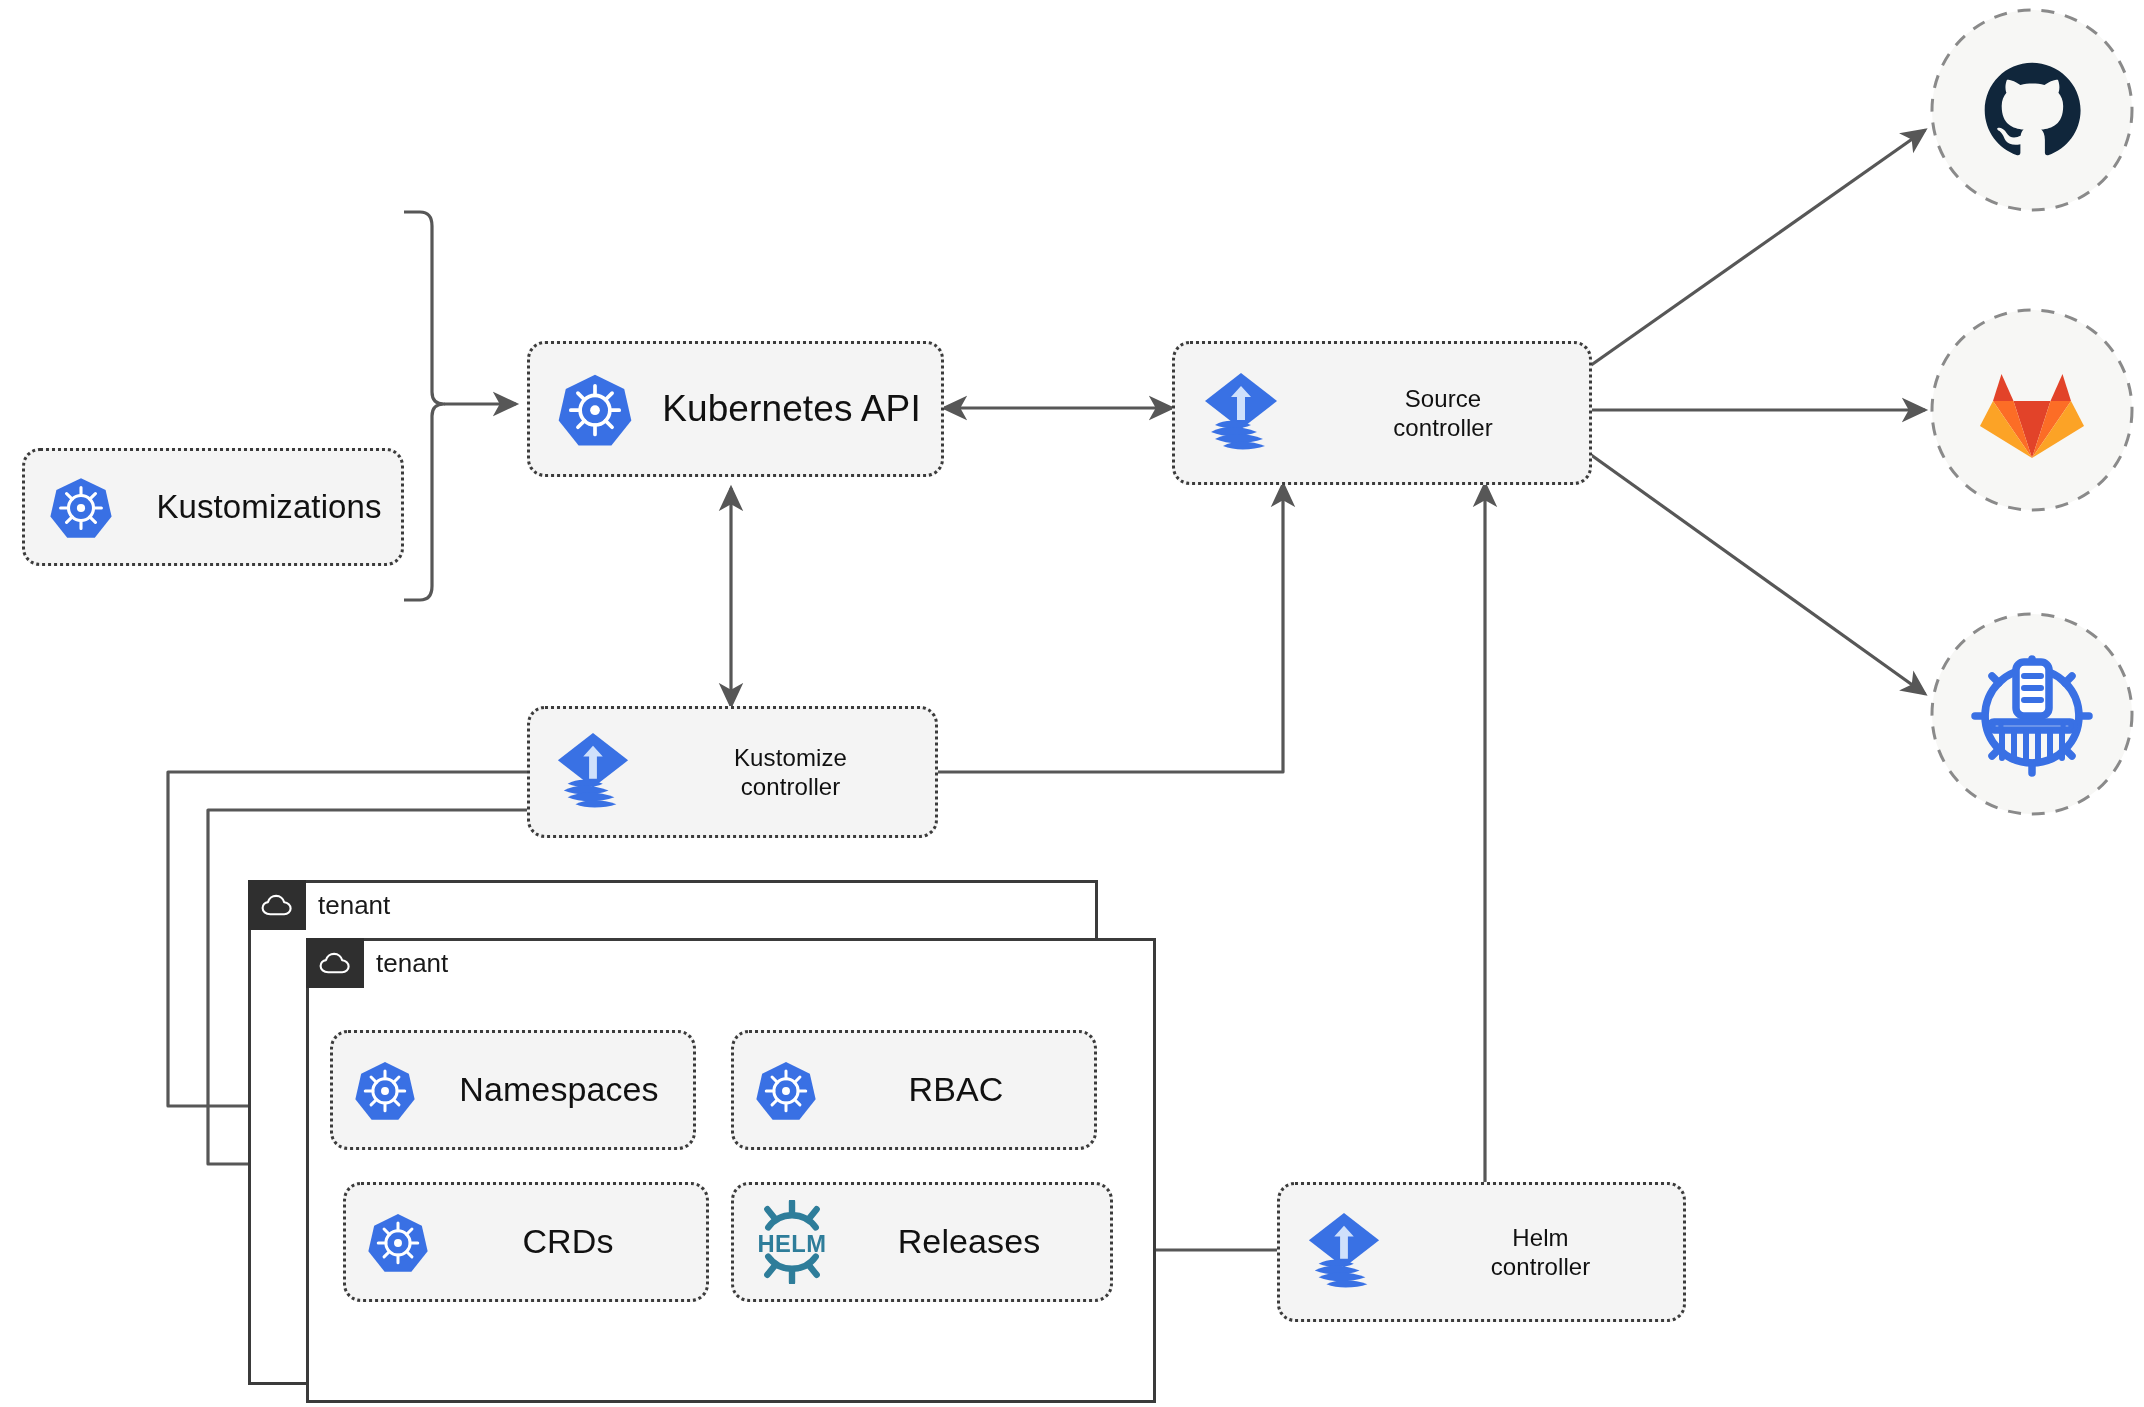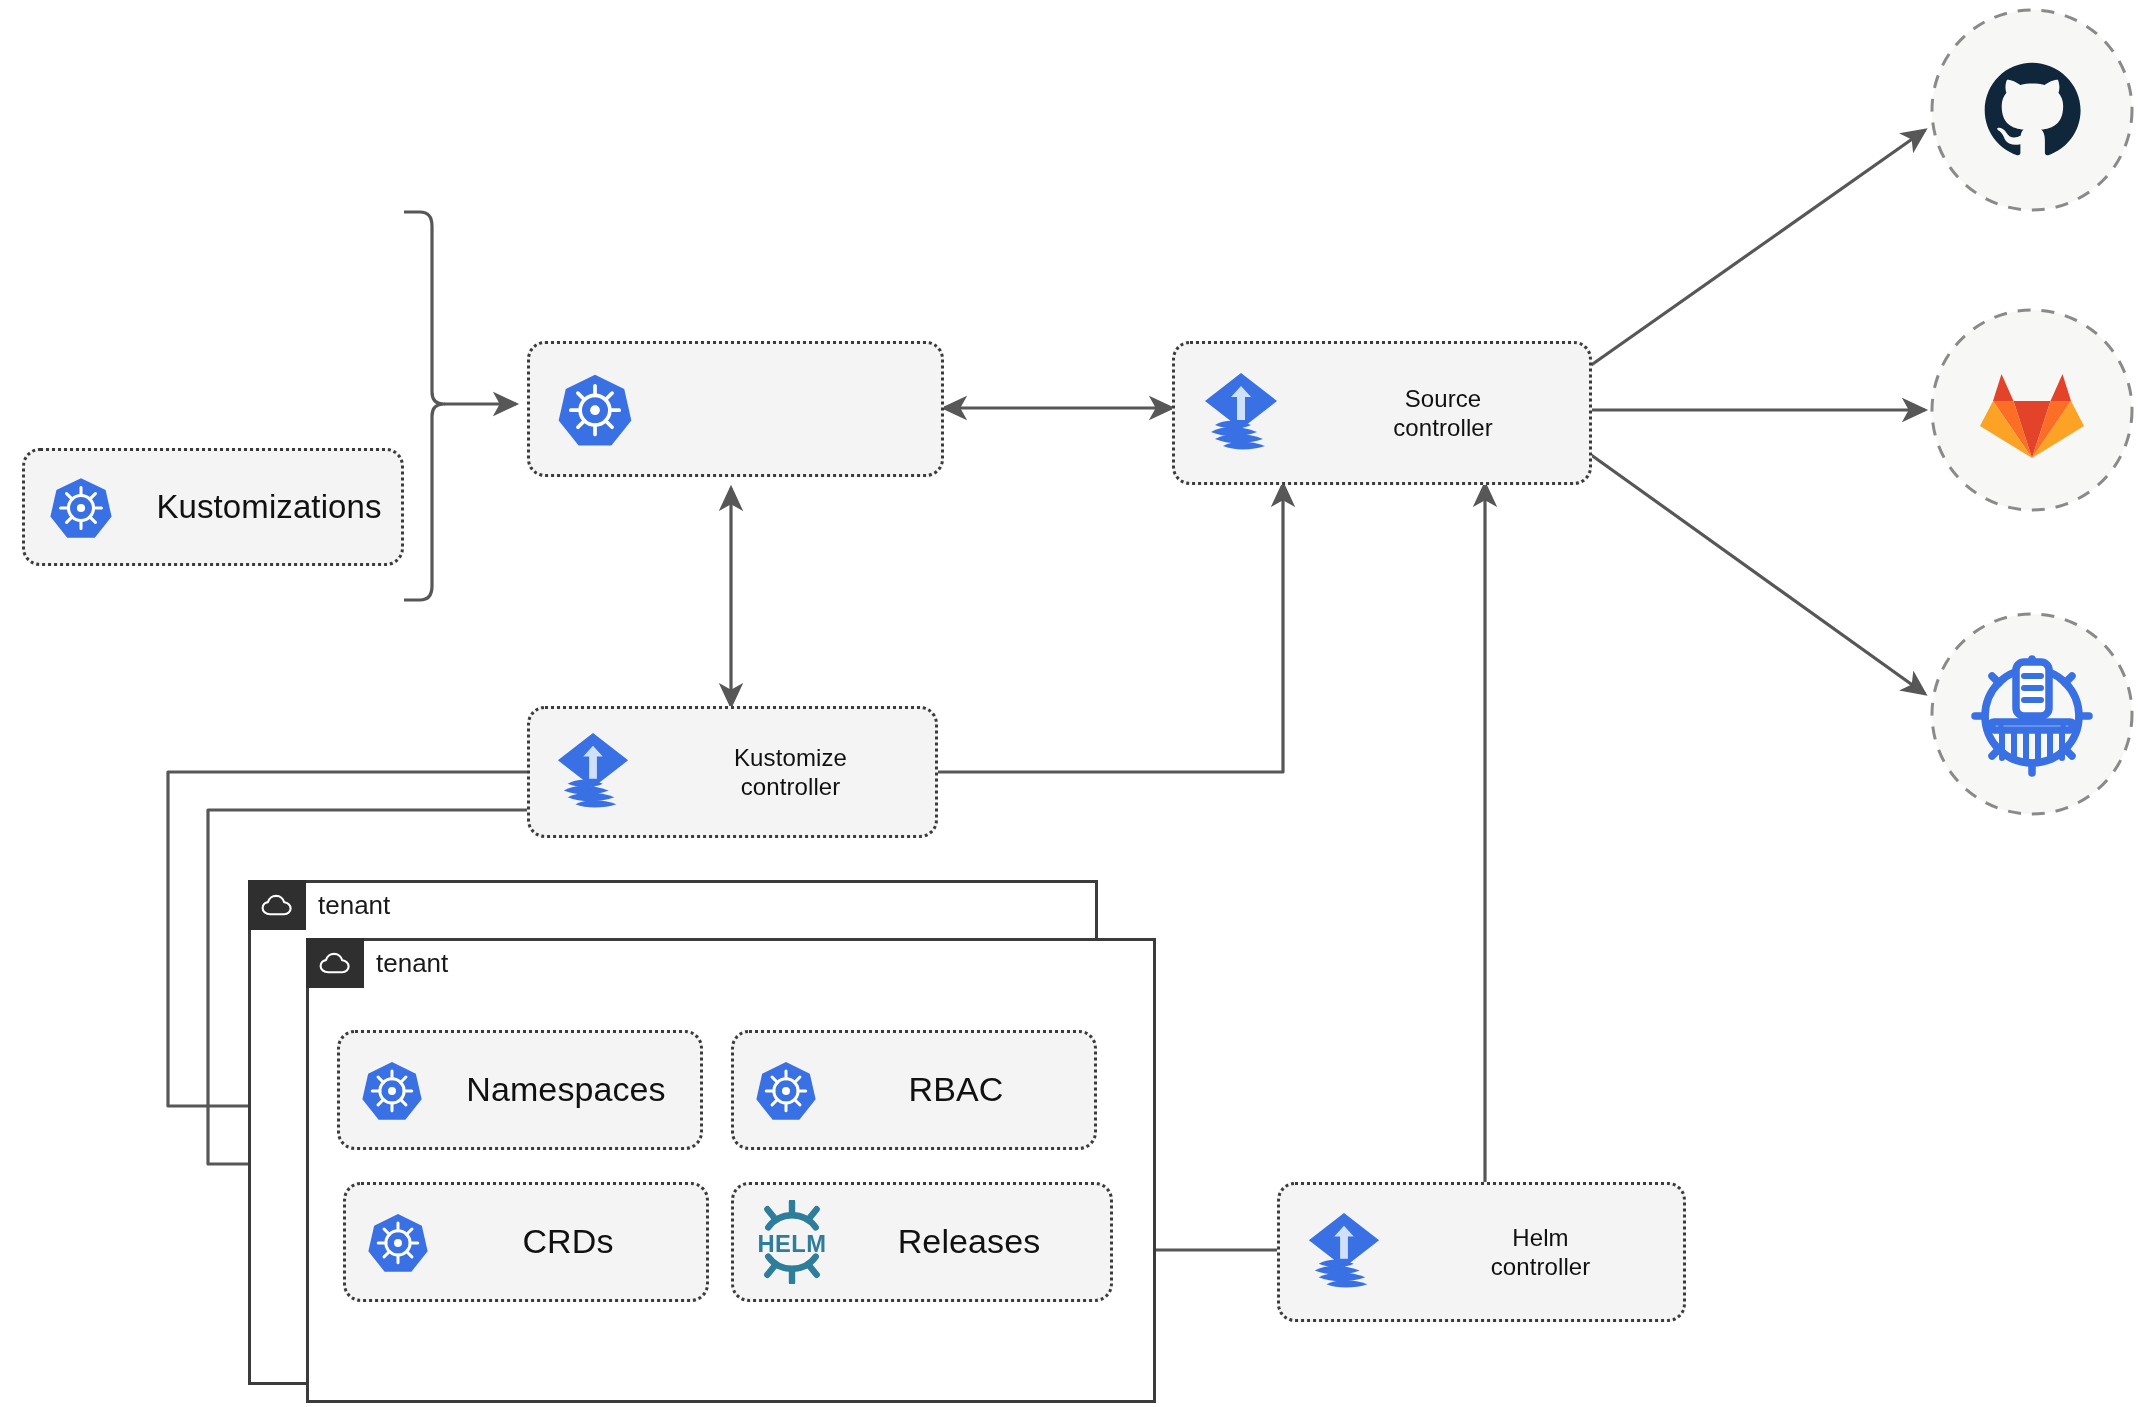--- a/index.html
+++ b/index.html
@@ -107,20 +107,21 @@
         <path d="M32 3.2 56.6 15.1 62.6 41.6 45.8 62.8 18.2 62.8 1.4 41.6 7.4 15.1 Z" fill="#3970e4"></path>
         <g stroke="#ffffff" stroke-width="3.1" stroke-linecap="round" fill="none">
           <circle cx="32" cy="33" r="12.5"></circle>
           <path d="M32 12.5 L32 20.5 M32 45.5 L32 53.5 M11.6 33 L19.5 33 M44.5 33 L52.4 33
                    M17.6 18.6 L23.2 24.2 M40.8 41.8 L46.4 47.4
                    M46.4 18.6 L40.8 24.2 M23.2 41.8 L17.6 47.4"></path>
         </g>
         <circle cx="32" cy="33" r="4.1" fill="#ffffff"></circle>
       </svg>
     </span>
+    <span class="lbl" style="font-size:37px;padding-right:18px;">Kubernetes API</span>
   </div>
 
   <div class="node two-line" style="left:1172px;top:341px;width:420px;height:144px;">
     <span class="ico" style="width:132px;">
       <svg width="80" height="86" viewBox="0 0 80 86" xmlns="http://www.w3.org/2000/svg">
         <path d="M40 3 L76 31 L40 59 L4 31 Z" fill="#3971e4"></path>
         <path d="M40 16 L50 27 L44 27 L44 50 L36 50 L36 27 L30 27 Z" fill="#cfe0fb"></path>
         <g fill="#3971e4">
           <path d="M14 55 C24 49 38 50 50 55 C42 59 26 60 14 55 Z"></path>
           <path d="M10 62 C22 55 40 56 56 62 C44 67 24 68 10 62 Z"></path>
@@ -166,21 +167,21 @@
           <path d="M22 76 C33 70 51 71 64 76 C52 80 34 81 22 76 Z"></path>
         </g>
       </svg>
     </span>
     <span class="lbl" style="padding-right:10px;">
       <span>Helm</span><br>
       <span>controller</span>
     </span>
   </div>
 
-  <div class="node" style="left:337px;top:1030px;width:366px;height:120px;">
+  <div class="node" style="left:330px;top:1030px;width:366px;height:120px;">
     <span class="ico" style="width:104px;">
       <svg width="62" height="62" viewBox="0 0 64 64" xmlns="http://www.w3.org/2000/svg">
         <path d="M32 3.2 56.6 15.1 62.6 41.6 45.8 62.8 18.2 62.8 1.4 41.6 7.4 15.1 Z" fill="#3970e4"></path>
         <g stroke="#ffffff" stroke-width="3.1" stroke-linecap="round" fill="none">
           <circle cx="32" cy="33" r="12.5"></circle>
           <path d="M32 12.5 L32 20.5 M32 45.5 L32 53.5 M11.6 33 L19.5 33 M44.5 33 L52.4 33
                    M17.6 18.6 L23.2 24.2 M40.8 41.8 L46.4 47.4
                    M46.4 18.6 L40.8 24.2 M23.2 41.8 L17.6 47.4"></path>
         </g>
         <circle cx="32" cy="33" r="4.1" fill="#ffffff"></circle>

